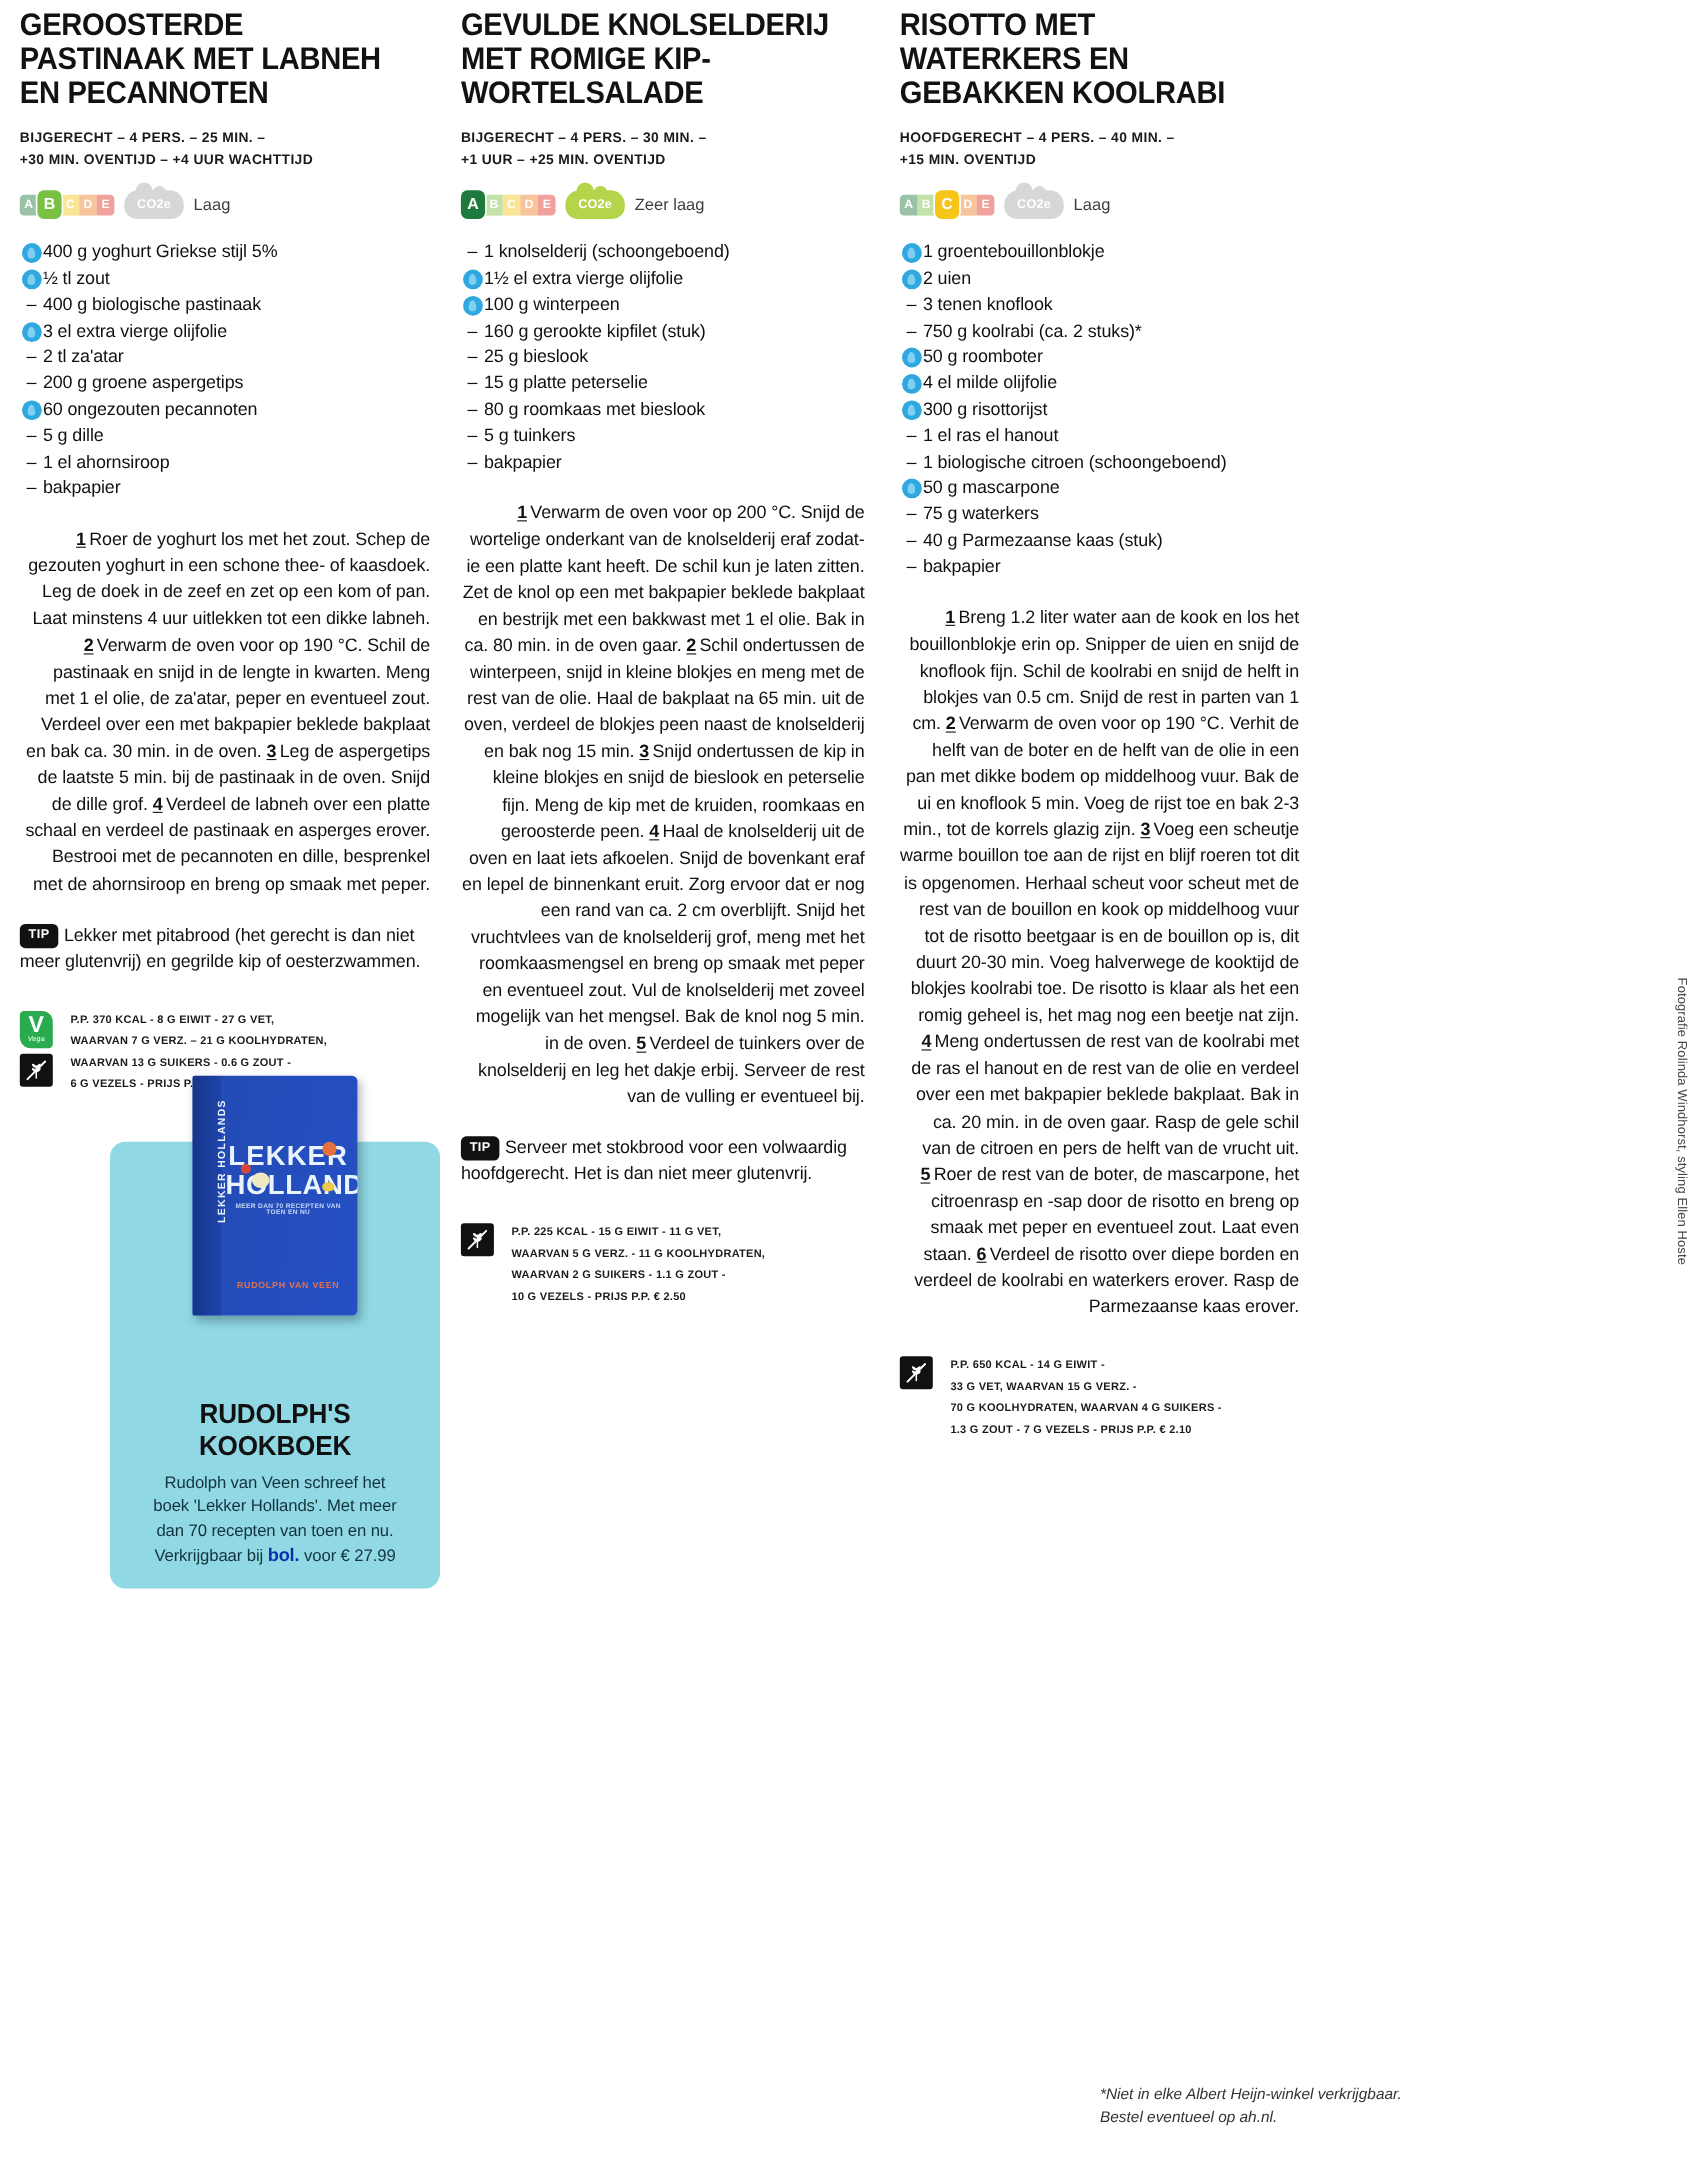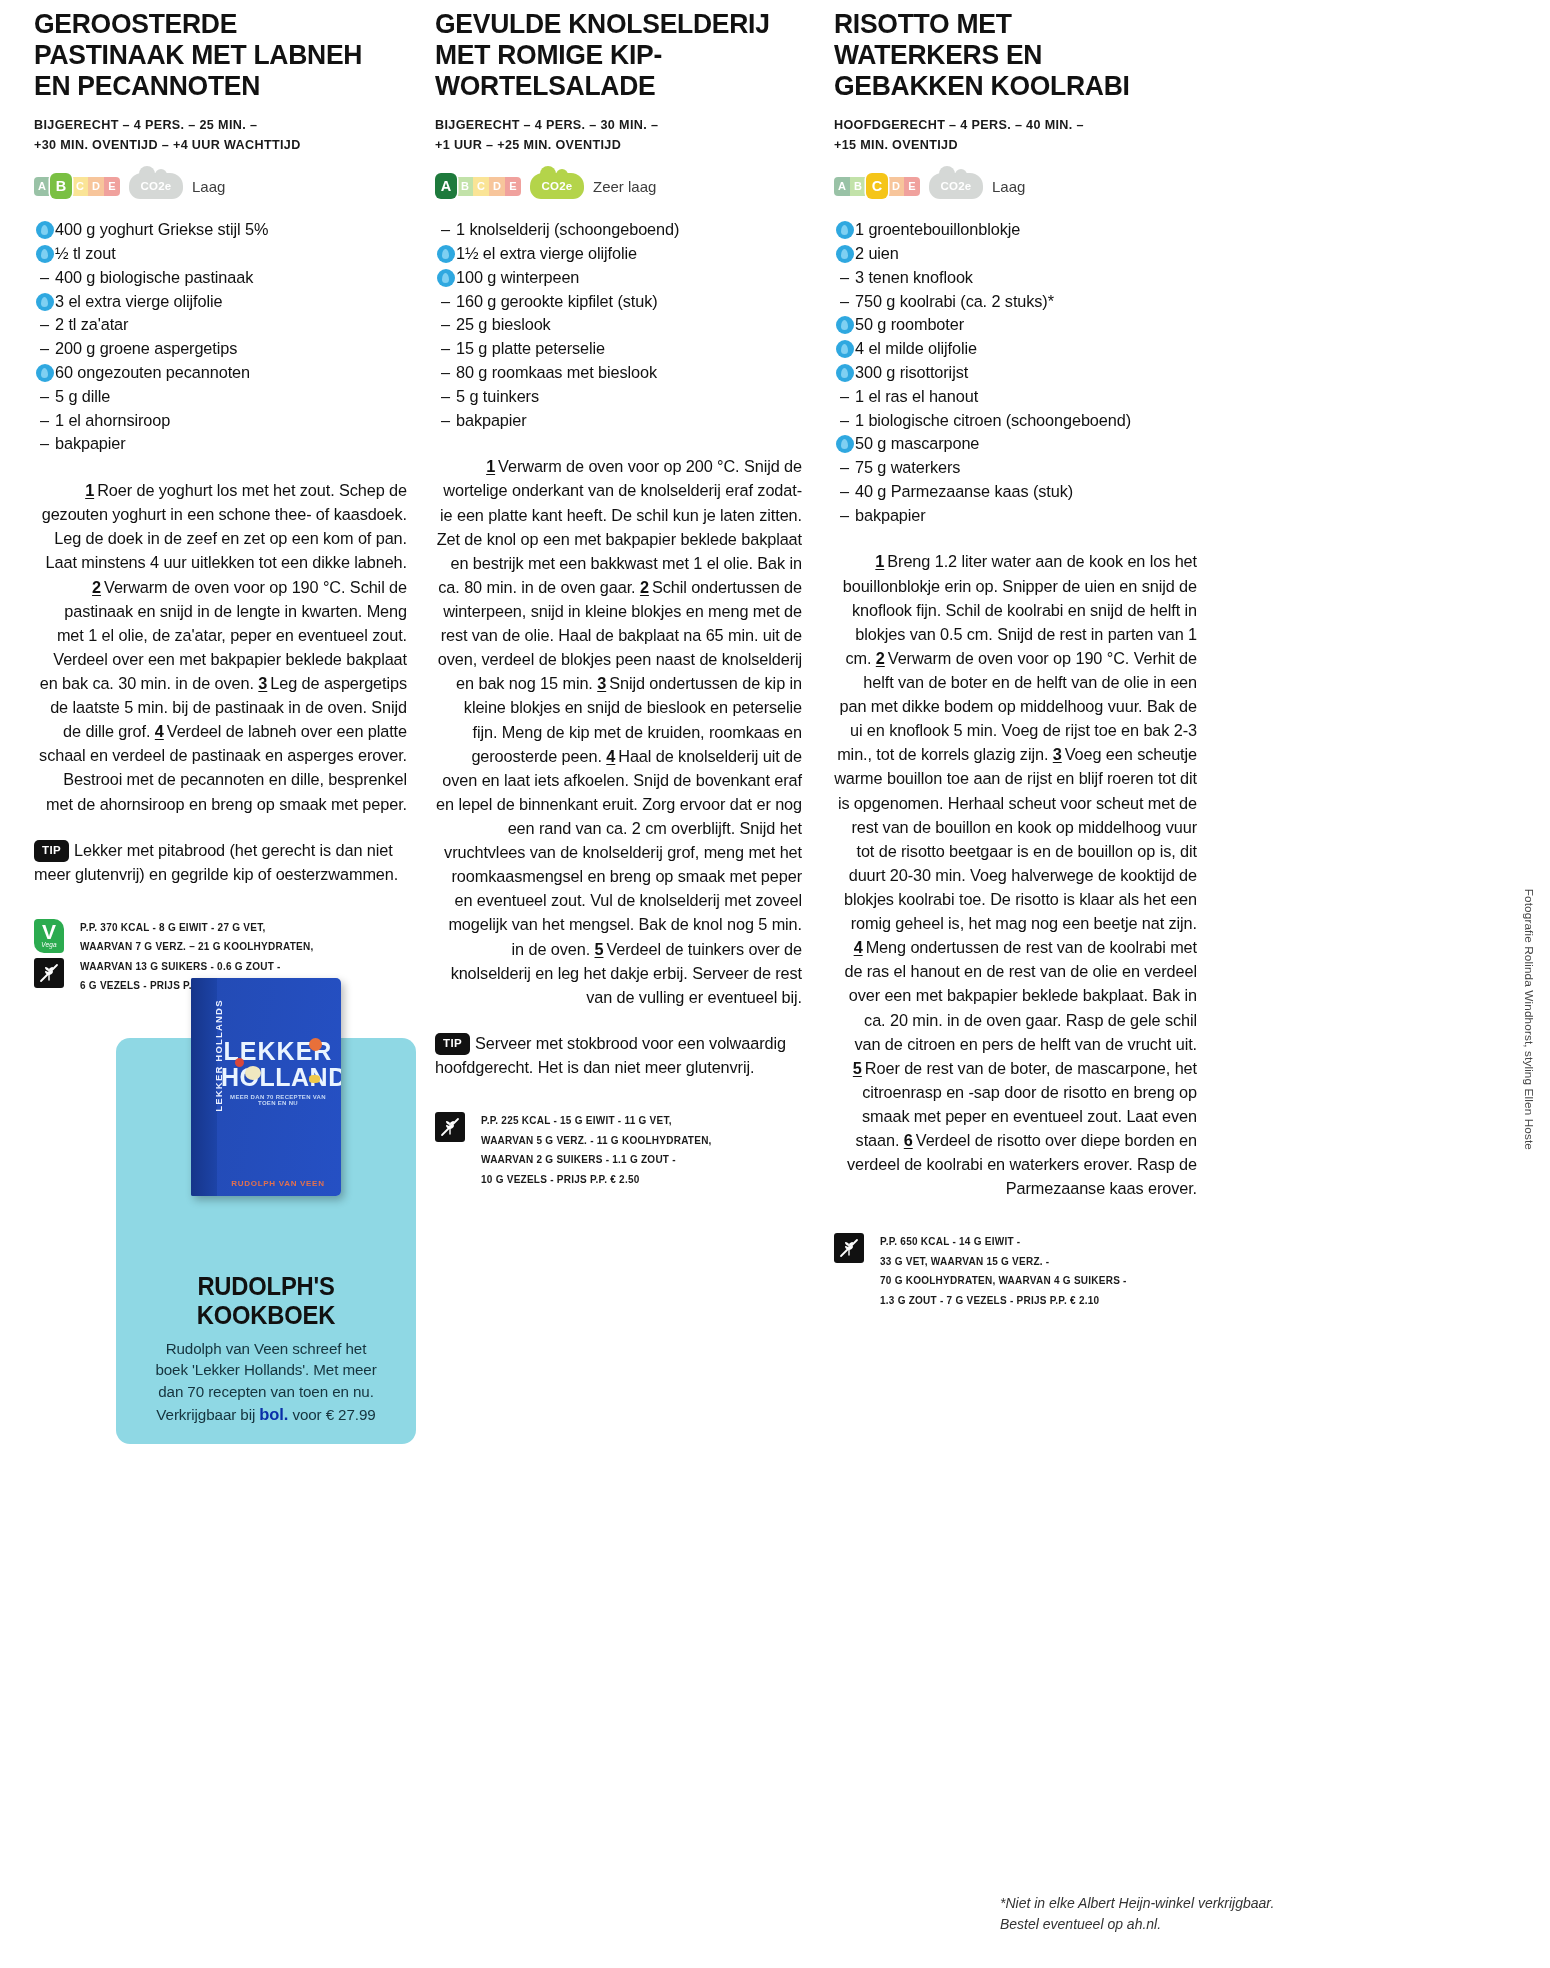--- a/index.html
+++ b/index.html
@@ -6,21 +6,21 @@
   html, body {
     width: 1550px; height: 1968px;
     background: #ffffff;
     font-family: "Liberation Sans", sans-serif;
     color: #111111;
     overflow: hidden;
   }
   .page {
     position: relative;
     width: 1550px; height: 1756px;
-    padding: 8px 0 0 16px;
+    padding: 8px 0 0 0;
   }
   .cols {
     display: flex;
     gap: 0px;
     padding-left: 18px;
     padding-right: 70px;
   }
   .col { width: 395px; padding-right: 22px; position: relative; }
   .col.c2 { padding-left: 6px; }
   .col.c3 { padding-left: 10px; }
@@ -217,21 +217,21 @@
     position: absolute; left: 30px; right: 6px; top: 88px;
     color: #eaf4ff; font-size: 25px; font-weight: 700;
     letter-spacing: 0.5px; line-height: 0.92; text-align: center;
   }
   .book .cov-sub {
     position: absolute; left: 30px; right: 6px; top: 116px;
     color: #c6d8f5; font-size: 6px; font-weight: 700;
     letter-spacing: 0.3px; text-align: center;
   }
   .book .cov-auth {
-    position: absolute; left: 30px; right: 6px; bottom: 8px;
+    position: absolute; left: 30px; right: 6px; bottom: 23px;
     color: #e2714f; font-size: 8px; font-weight: 700;
     letter-spacing: 0.7px; text-align: center;
   }
   .book .veg { position: absolute; border-radius: 50%; }
   .promo-title {
     font-family: "Liberation Sans Narrow","Liberation Sans",sans-serif;
     font-size: 25px; font-weight: 700; letter-spacing: -0.2px;
     color: #111; margin-bottom: 8px; transform: scaleX(0.95);
   }
   .promo-body {

